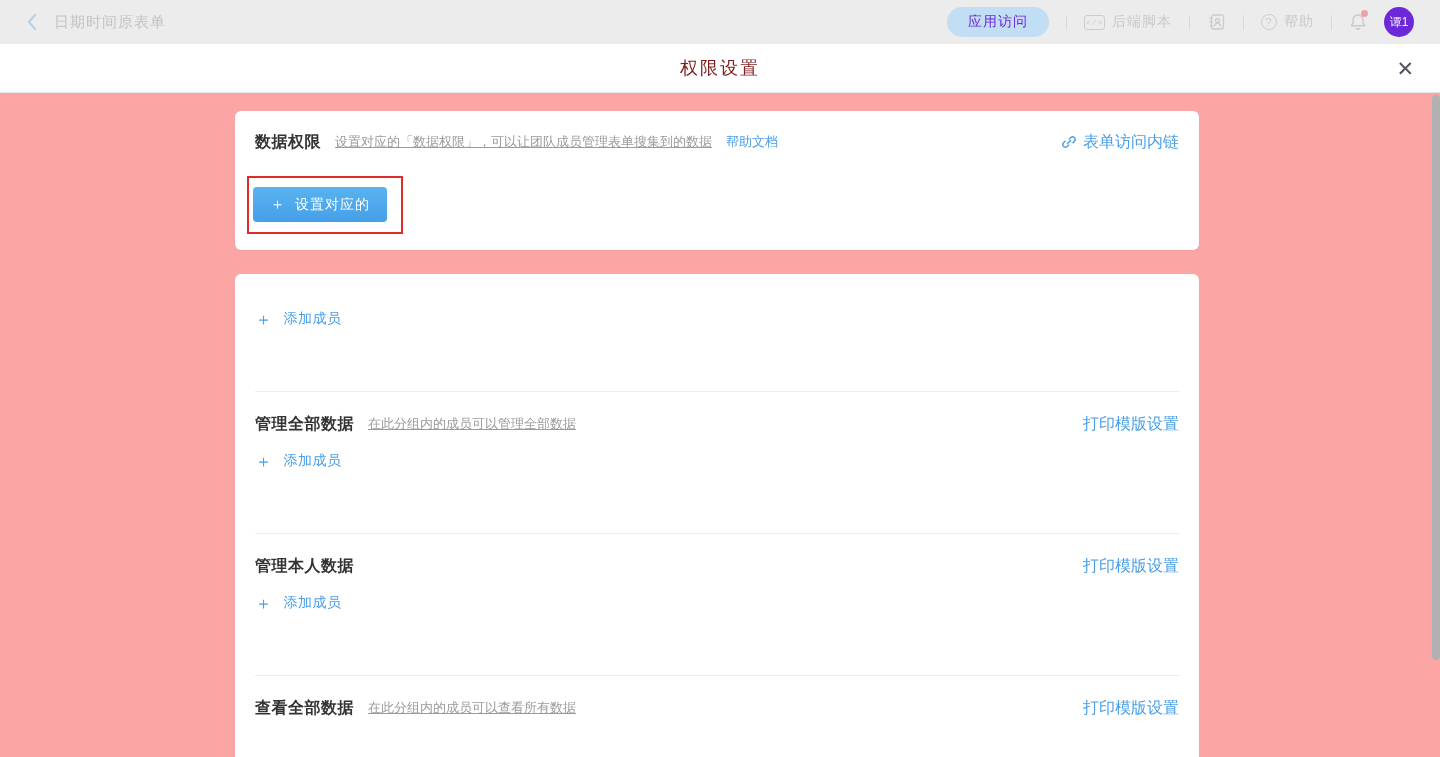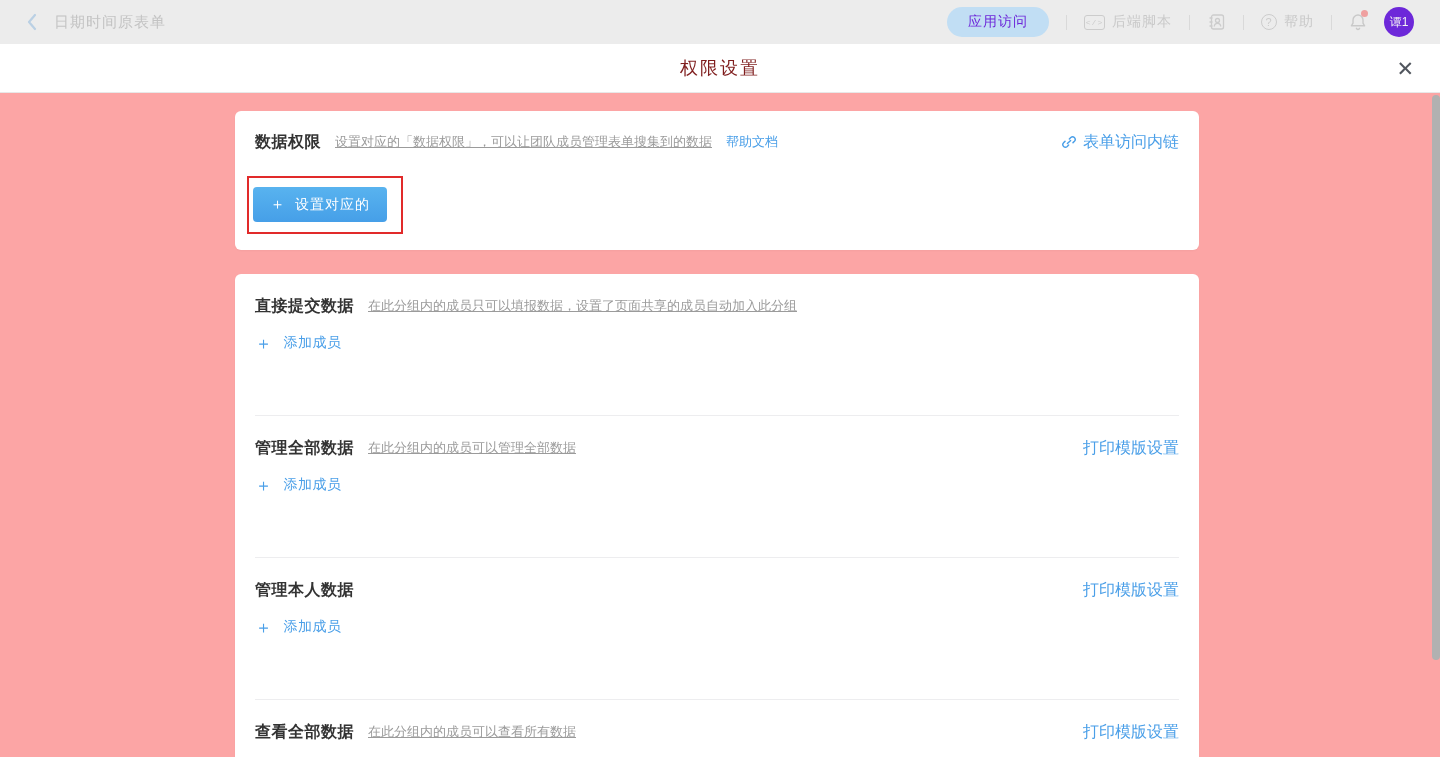--- a/index.html
+++ b/index.html
@@ -167,24 +167,20 @@
       <button class="primary-btn">
         <span class="plus">＋</span>
         <span>设置对应的</span>
       </button>
     </div>
   </div>
 
   <div class="card card-2">
 
     <div class="group-block">
-      <div class="group-head">
-        <span class="sec-title">直接提交数据</span>
-        <span class="sec-desc">在此分组内的成员只可以填报数据，设置了页面共享的成员自动加入此分组</span>
-      </div>
       <div class="add-member">
         <span class="plus">＋</span>
         <span>添加成员</span>
       </div>
       <div class="group-spacer"></div>
     </div>
     <div class="divider"></div>
 
     <div class="group-block">
       <div class="group-head">

